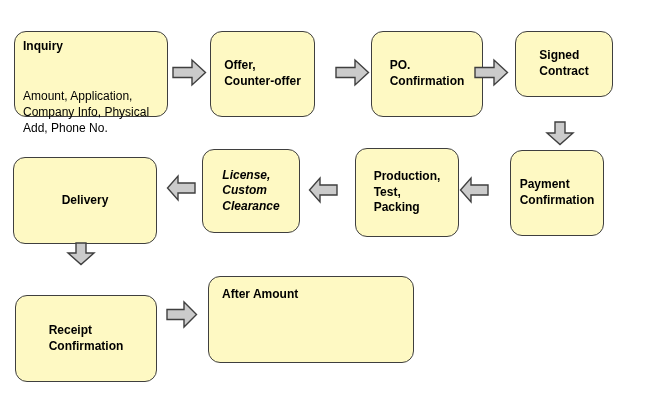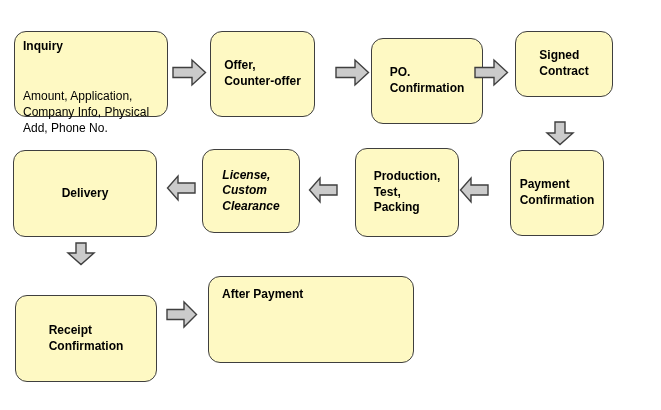--- a/index.html
+++ b/index.html
@@ -49,26 +49,26 @@
   .arrow polygon {
     fill: #cbcbcb;
     stroke: #3f3f3f;
     stroke-width: 1.4;
     stroke-linejoin: miter;
   }
 
   
   #n-inquiry   { left: 14px;  top: 31px;  width: 154px; height: 86px; }
   #n-offer     { left: 210px; top: 31px;  width: 105px; height: 86px; }
-  #n-po        { left: 371px; top: 38px;  width: 112px;  height: 86px; }
+  #n-po        { left: 371px; top: 31px;  width: 112px;  height: 86px; }
   #n-signed    { left: 515px; top: 31px;  width: 98px;  height: 66px; }
   #n-payment   { left: 510px; top: 150px; width: 94px; height: 86px; }
   #n-production{ left: 355px; top: 148px; width: 104px;  height: 89px; }
   #n-license   { left: 202px; top: 149px; width: 98px;  height: 84px; font-style: italic; }
-  #n-delivery  { left: 13px;  top: 150px; width: 144px; height: 87px; }
+  #n-delivery  { left: 13px;  top: 157px; width: 144px; height: 87px; }
   #n-receipt   { left: 15px;  top: 275px; width: 142px; height: 87px; margin-top: 20px; }
   #n-after     { left: 208px; top: 276px; width: 206px; height: 87px; padding: 10px 13px; }
 
   
   #a1 { left: 172px; top: 58px;  }
   #a2 { left: 335px; top: 58px;  }
   #a3 { left: 474px; top: 58px;  }
   #a4 { left: 545px; top: 121px; }
   #a5 { left: 459px; top: 176px; }
   #a6 { left: 308px; top: 176px; }
@@ -159,16 +159,16 @@
   <div class="node center" id="n-receipt">
     <span class="label">Receipt
 Confirmation</span>
   </div>
 
   <svg class="arrow" id="a9" width="32" height="29" viewBox="0 0 32 29">
     <polygon points="1,9.5 18,9.5 18,2 30.5,14.5 18,27 18,19.5 1,19.5"></polygon>
   </svg>
 
   <div class="node detail" id="n-after">
-    <span class="title">After Payment</span>
+    <span class="title">After Amount</span>
   </div>
 
 </div>
 
 </body></html>

